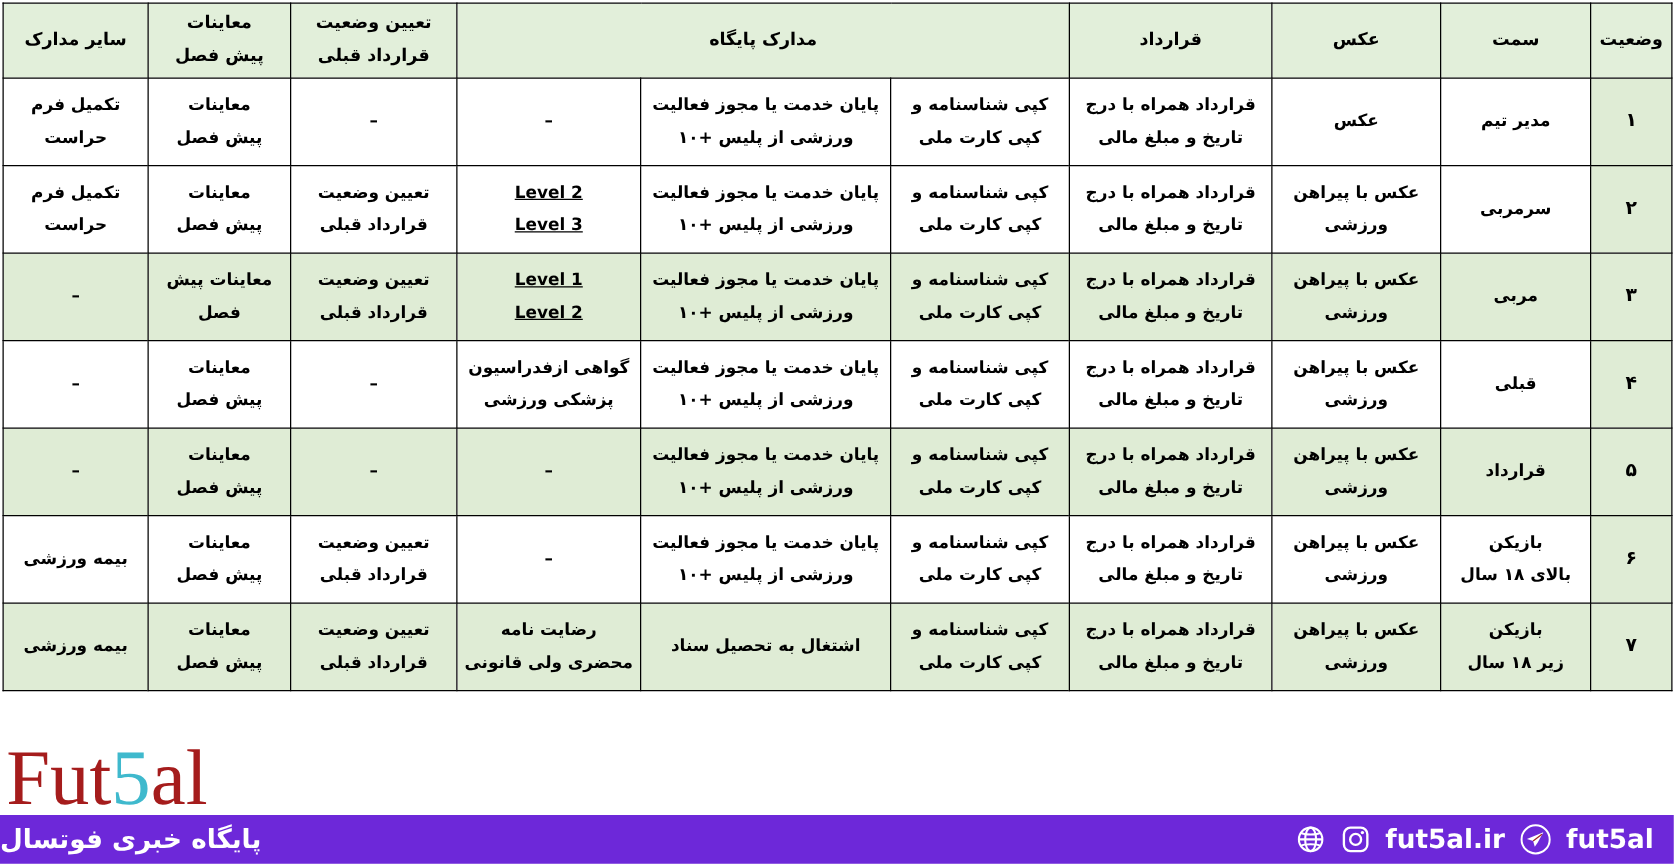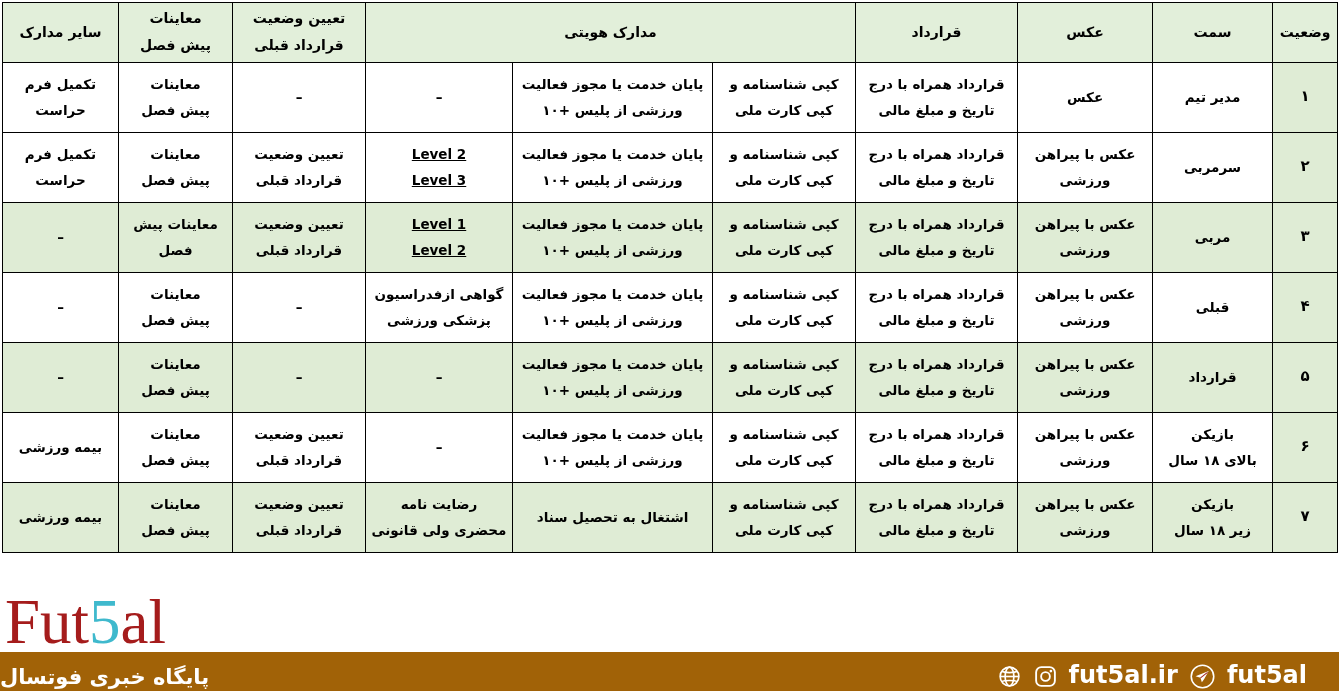--- a/index.html
+++ b/index.html
@@ -30,29 +30,29 @@
   td.latin{direction:ltr;text-decoration:underline;}
   
   .logo{
     position:absolute;left:5px;bottom:38px;
     font-family:"Liberation Serif","DejaVu Serif",serif;
     font-size:63px;line-height:0.95;color:#a51c1c;white-space:nowrap;
   }
   .logo .accent{color:#3fb9cd;}
   .banner{
     position:absolute;left:0;bottom:0;width:1339px;height:39px;
-    background:#a16207;display:flex;align-items:flex-end;justify-content:space-between;
+    background:#6d28d9;display:flex;align-items:center;justify-content:space-between;
   }
   .tagline{
     direction:rtl;color:#ffffff;font-weight:bold;font-size:21px;
     padding:0 10px 2px 0;white-space:nowrap;
   }
   .social{
     direction:ltr;display:flex;align-items:center;gap:11px;
-    padding-right:32px;color:#ffffff;font-weight:bold;font-size:24px;
+    padding-right:16px;color:#ffffff;font-weight:bold;font-size:21px;
   }
   .social svg{display:block;}
   .social .handle{padding-bottom:2px;}
 </style>
 </head>
 <body>
 
 <div class="table-wrap">
   <table>
     <colgroup>
@@ -66,21 +66,21 @@
         <col style="width:133px">
         <col style="width:114px">
       <col style="width:116px">
     </colgroup>
     <thead>
       <tr>
         <th>وضعیت</th>
         <th>سمت</th>
         <th>عکس</th>
         <th>قرارداد</th>
-        <th colspan="3">مدارک هویتی</th>
+        <th colspan="3">مدارک پایگاه</th>
         <th>تعیین وضعیت
 قرارداد قبلی</th>
         <th>معاینات
 پیش فصل</th>
         <th>سایر مدارک</th>
       </tr>
     </thead>
     <tbody>
       <tr>
         <td class="num-cell">۱</td>

